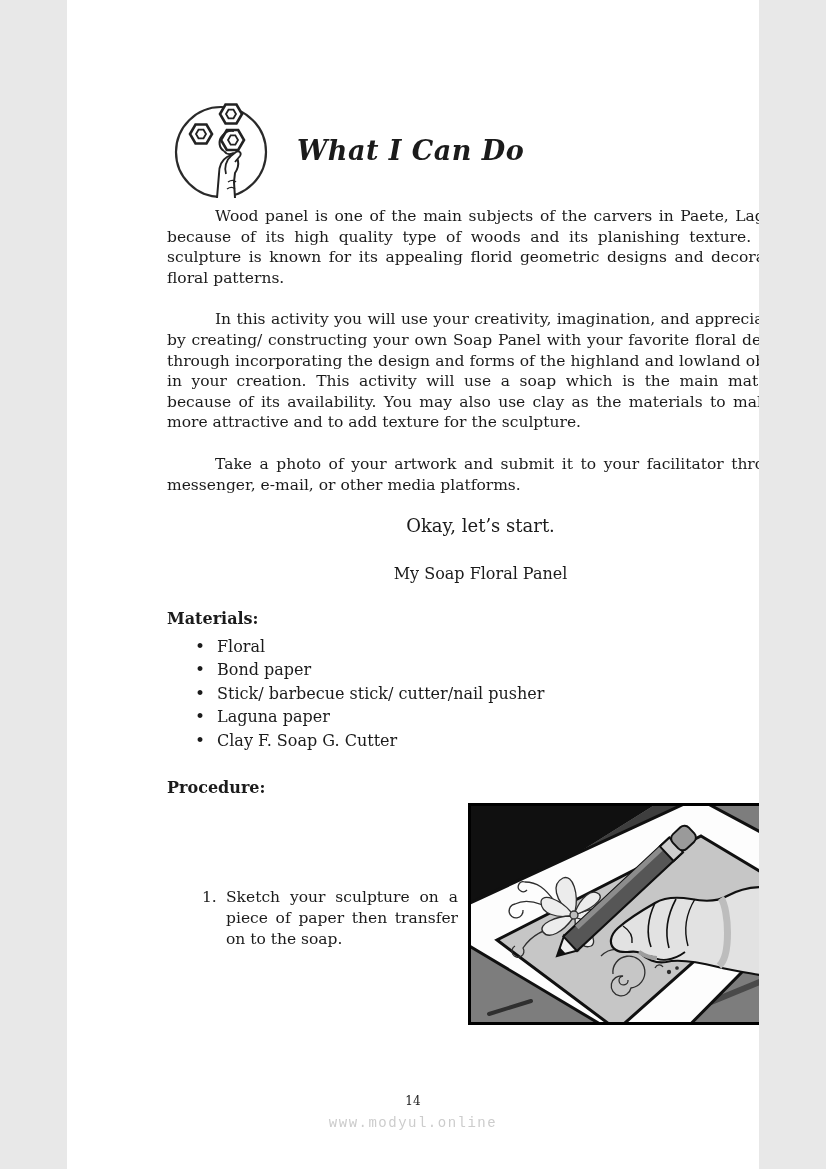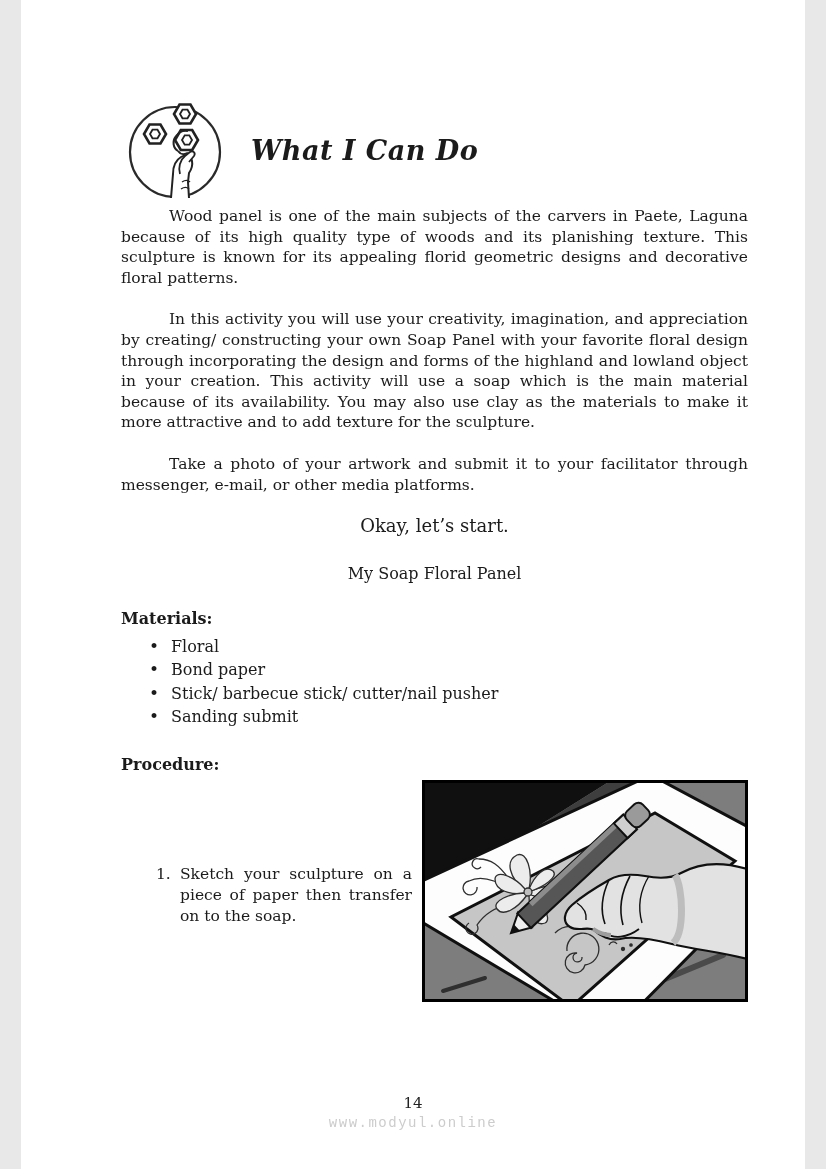--- a/index.html
+++ b/index.html
@@ -1,18 +1,18 @@
 <!DOCTYPE html>
 <html><head>
 <meta charset="utf-8">
 <style>
   * { margin:0; padding:0; box-sizing:border-box; }
   html,body { background:#e8e8e8; }
   .page {
-    position:relative; width:784px; height:1169px; margin:0 auto;
+    position:relative; width:692px; height:1169px; margin:0 auto;
     background:#ffffff; overflow:hidden;
     font-family:"DejaVu Serif", serif; color:#1b1b1b;
   }
   .content { position:absolute; left:100px; width:627px; top:0; }
 
   
   .header { display:flex; align-items:center; margin-top:96px; }
   .icon-wrap { width:96px; height:108px; flex:none; margin-left:6px; }
   .icon-wrap svg { display:block; width:100%; height:100%; }
   .page-title {
@@ -50,21 +50,21 @@
   .step-text { width:232px; text-align:justify; }
   .figure {
     width:326px; height:222px; flex:none; border:3px solid #000;
     background:#7d7d7d; overflow:hidden;
   }
   .figure svg { display:block; width:100%; height:100%; }
 
   
   .page-number {
     position:absolute; left:0; right:0; top:1094px;
-    text-align:center; font-size:15px; color:#222;
+    text-align:center; font-size:12px; color:#222;
   }
   .watermark {
     position:absolute; left:0; right:0; top:1115px; text-align:center;
     font-family:Liberation Mono, monospace; font-size:14px;
     color:#cccccc; letter-spacing:1.5px;
   }
 </style>
 </head>
 <body>
 
@@ -105,21 +105,22 @@
       <p class="lead-in">Okay, let’s start.</p>
     </div>
 
     <div class="activity-title">My Soap Floral Panel</div>
 
     <div class="section-label">Materials:</div>
     <ul class="materials">
       <li>Floral</li>
       <li>Bond paper</li>
       <li>Stick/ barbecue stick/ cutter/nail pusher</li>
-      <li>Sanding submit</li>
+      <li>Laguna paper</li>
+      <li>Clay F.  Soap G. Cutter</li>
     </ul>
 
     <div class="section-label">Procedure:</div>
 
     <div class="procedure-row">
       <div class="step">
         <span class="step-number">1.</span>
         <span class="step-text">Sketch your sculpture on a piece of paper then transfer on to the soap.</span>
       </div>
 

